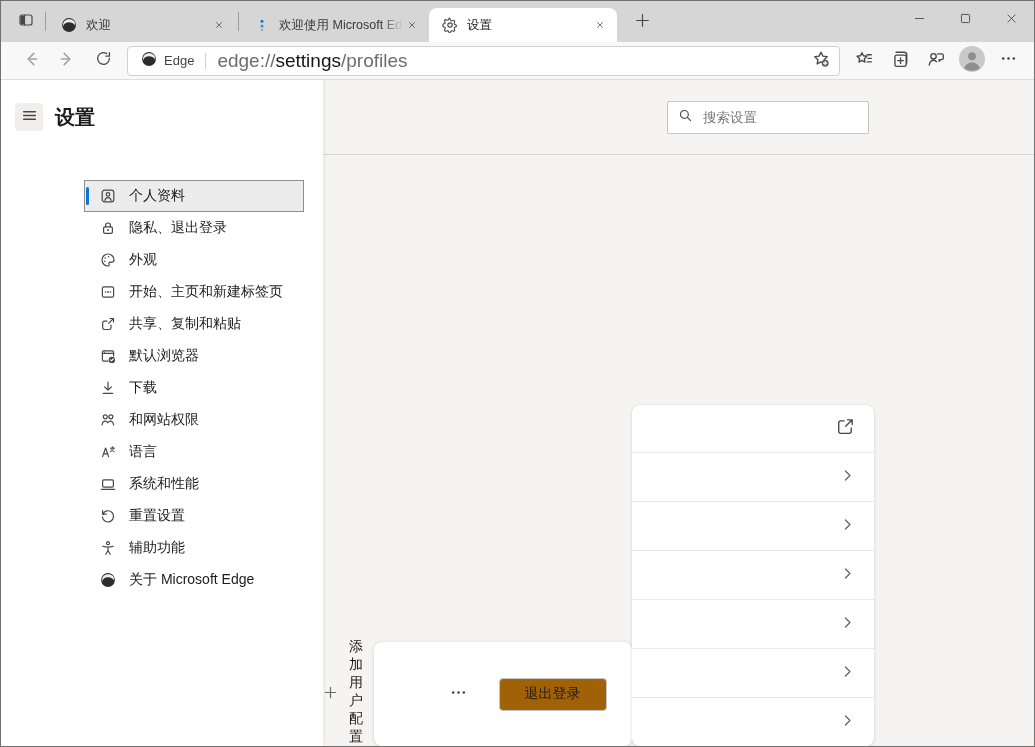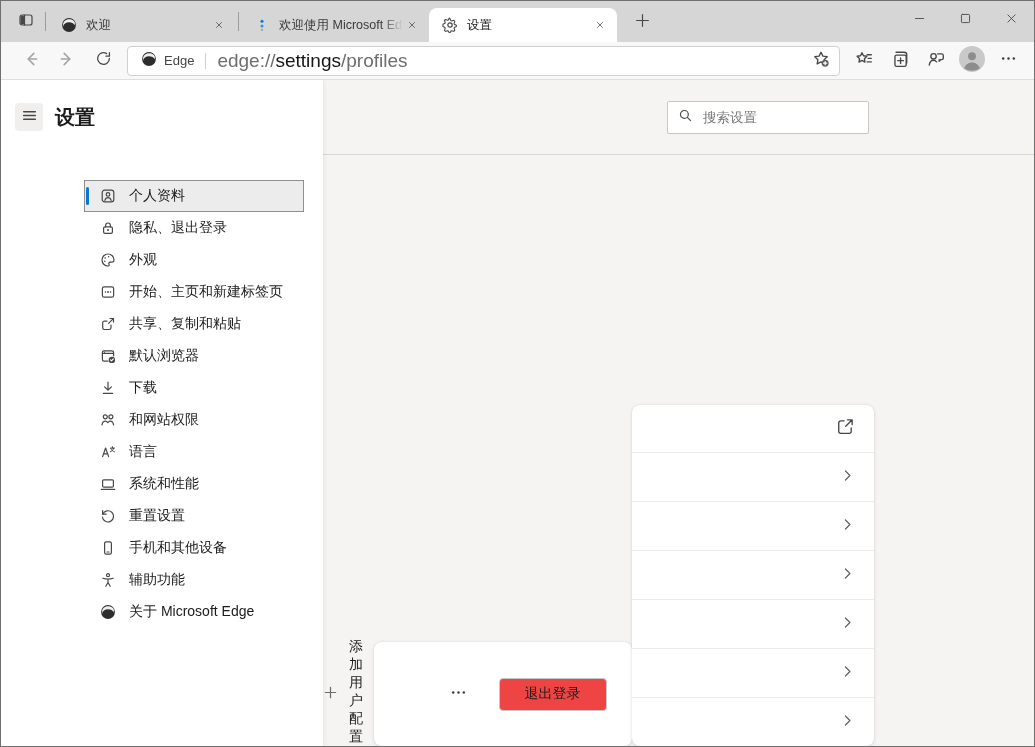--- a/index.html
+++ b/index.html
@@ -78,21 +78,21 @@
              padding-right:160px; overflow:visible; }
   .add-profile-btn { margin-top:40px; margin-right:8px; display:flex; align-items:center;
                      font-size:14px; color:#1b1b1b; }
   .add-profile-btn .plus-glyph { margin-right:11px; display:flex; }
   .card { width:625px; background:#fff; border-radius:8px;
           box-shadow:0 0 2px rgba(0,0,0,.10), 0 1px 4px rgba(0,0,0,.09); }
   .profile-card { margin-top:21px; height:104px; display:flex; align-items:center;
                   justify-content:flex-end; padding-right:25px; }
   .more-btn { width:28px; height:28px; display:flex; align-items:center;
               justify-content:center; margin-right:26px; }
-  .signout-btn { height:33px; background:#ef4444; border:1px solid #c6c6c6; border-radius:4px;
+  .signout-btn { height:33px; background:#a16207; border:1px solid #c6c6c6; border-radius:4px;
                  font-size:14px; color:#1b1b1b; padding:0 25px; display:flex;
                  align-items:center; font-family:inherit; }
   .list-card { margin-top:10px; overflow:hidden; }
   .card-row { height:49px; display:flex; align-items:center; justify-content:flex-end;
               padding-right:19px; border-top:1px solid #ebeaea; }
   .card-row:first-child { border-top:none; height:47px; }
 </style>
 </head>
 <body>
 
@@ -367,29 +367,20 @@
               <svg width="16" height="16" viewBox="0 0 16 16" fill="none" stroke="#474747" stroke-width="1.2" stroke-linecap="round" stroke-linejoin="round" xmlns="http://www.w3.org/2000/svg">
                 <path d="M2.8 6.2A5.6 5.6 0 1 1 2.4 9"></path>
                 <path d="M2.6 2.6v3.6h3.6"></path>
               </svg>
             </span>
             <span>重置设置</span>
           </div>
           <div class="nav-item">
             <span class="nav-icon">
               <svg width="16" height="16" viewBox="0 0 16 16" fill="none" stroke="#474747" stroke-width="1.2" stroke-linecap="round" stroke-linejoin="round" xmlns="http://www.w3.org/2000/svg">
-                <rect x="4.6" y="1.8" width="6.8" height="12.4" rx="1.6"></rect>
-                <path d="M7 12h2"></path>
-              </svg>
-            </span>
-            <span>手机和其他设备</span>
-          </div>
-          <div class="nav-item">
-            <span class="nav-icon">
-              <svg width="16" height="16" viewBox="0 0 16 16" fill="none" stroke="#474747" stroke-width="1.2" stroke-linecap="round" stroke-linejoin="round" xmlns="http://www.w3.org/2000/svg">
                 <circle cx="8" cy="3.2" r="1.5"></circle>
                 <path d="M2.8 6.2c3.5 1.1 6.9 1.1 10.4 0M8 7.4v3.1M8 10.5l-2.2 3.7M8 10.5l2.2 3.7"></path>
               </svg>
             </span>
             <span>辅助功能</span>
           </div>
           <div class="nav-item">
             <span class="nav-icon">
               <svg width="16" height="16" viewBox="0 0 16 16" fill="none" stroke="#474747" stroke-width="1.2" stroke-linecap="round" stroke-linejoin="round" xmlns="http://www.w3.org/2000/svg">
                 <circle cx="8" cy="8" r="6.9" fill="#2d2d2d" stroke="none"></circle>

